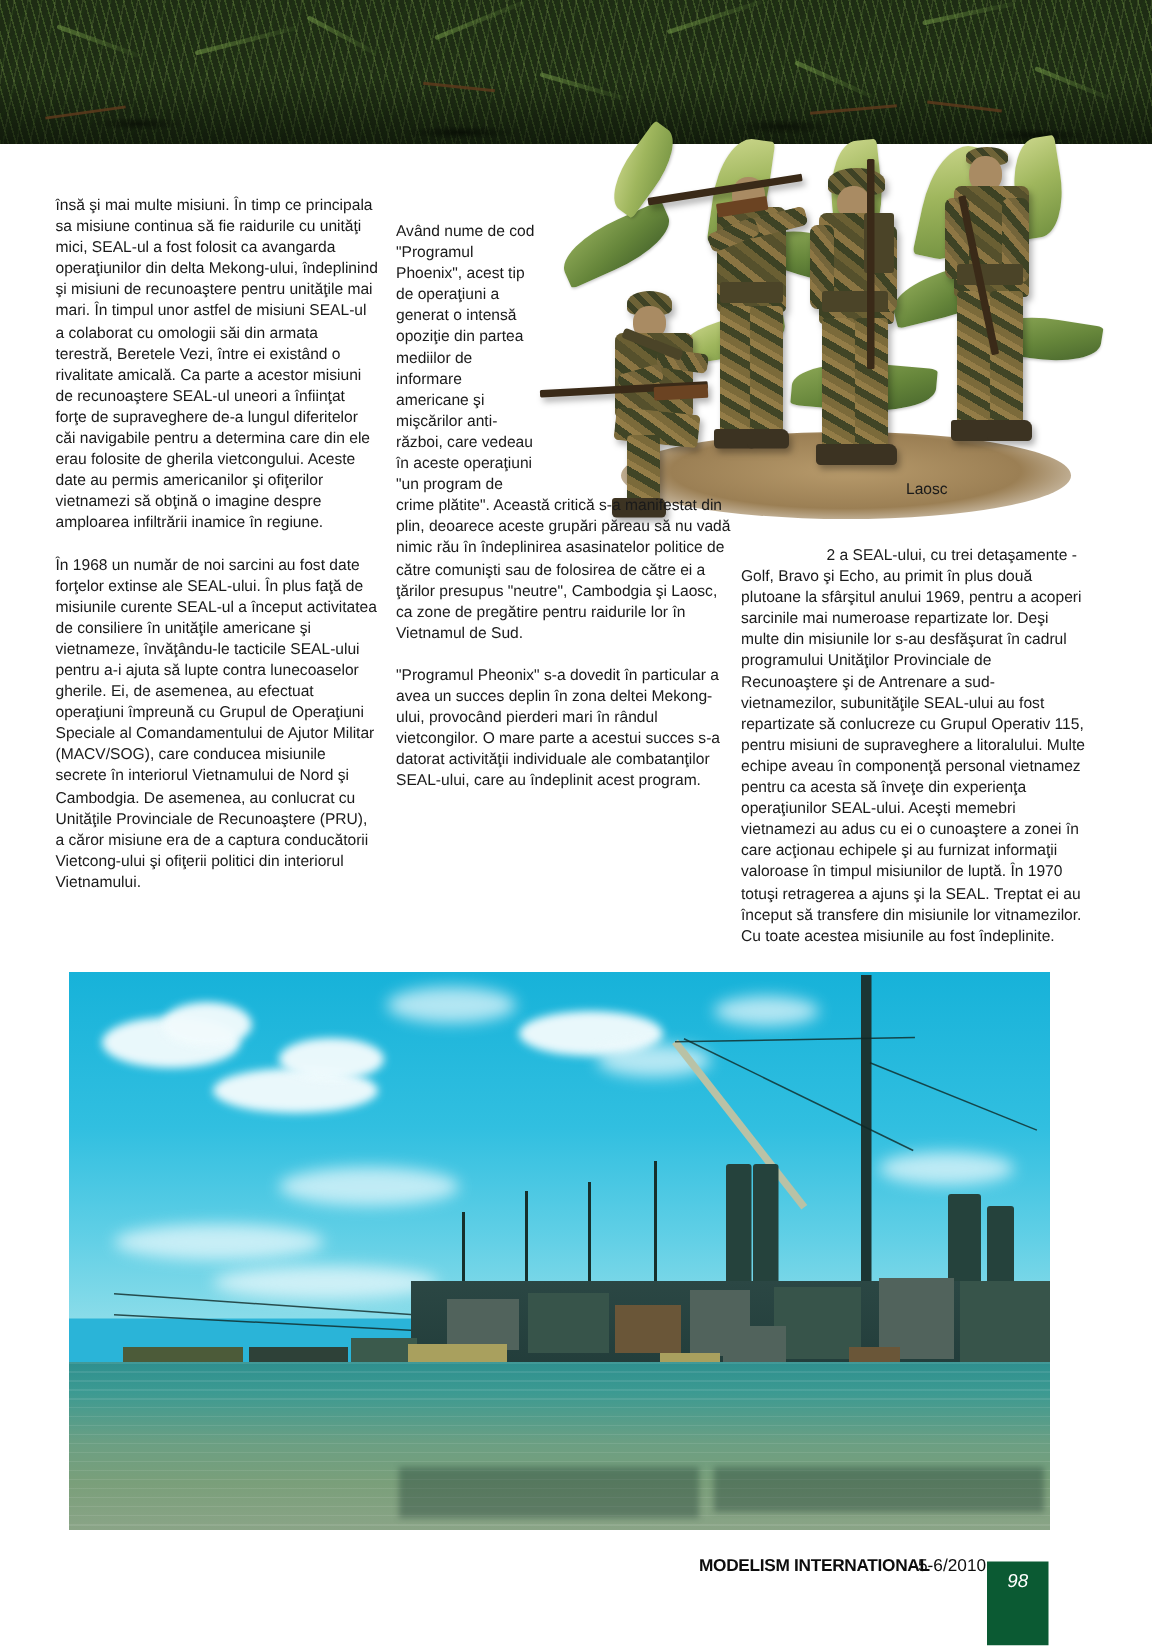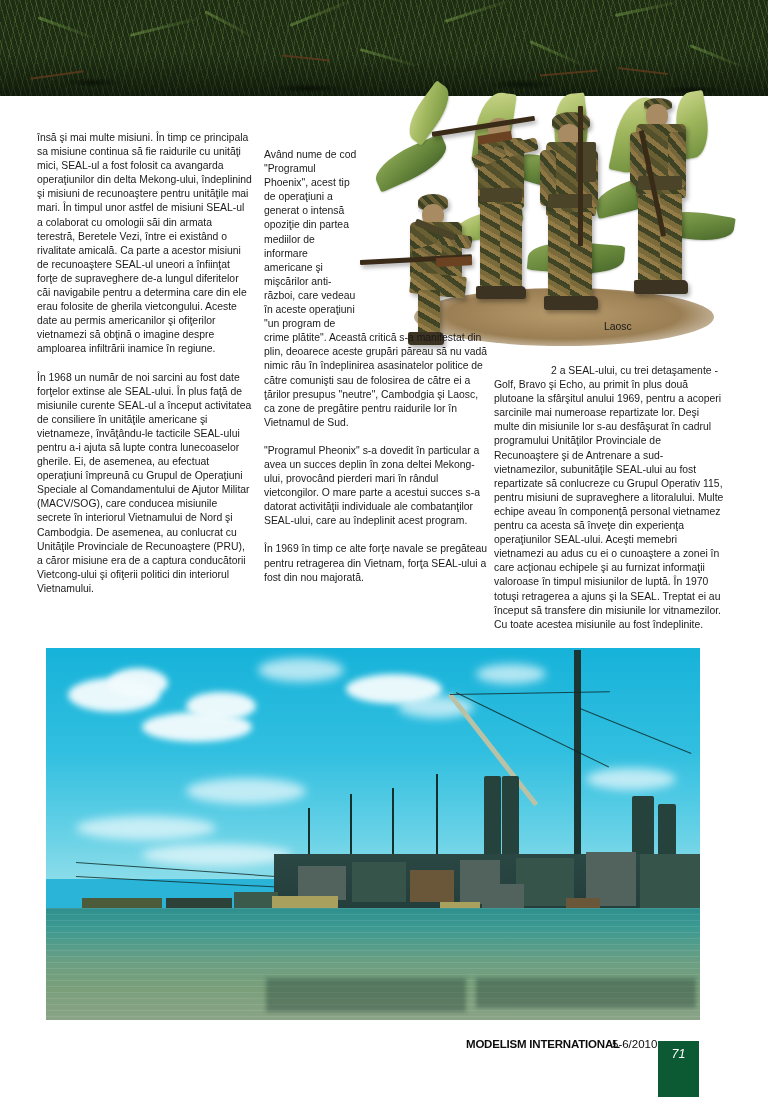--- a/index.html
+++ b/index.html
@@ -377,21 +377,20 @@
 
 <div class="col" id="col1">
   <p>însă şi mai multe misiuni. În timp ce principala sa misiune continua să fie raidurile cu unităţi mici, SEAL-ul a fost folosit ca avangarda operaţiunilor din delta Mekong-ului, îndeplinind şi misiuni de recunoaştere pentru unităţile mai mari. În timpul unor astfel de misiuni SEAL-ul a colaborat cu omologii săi din armata terestră, Beretele Vezi, între ei existând o rivalitate amicală. Ca parte a acestor misiuni de recunoaştere SEAL-ul uneori a înfiinţat forţe de supraveghere de-a lungul diferitelor căi navigabile pentru a determina care din ele erau folosite de gherila vietcongului. Aceste date au permis americanilor şi ofiţerilor vietnamezi să obţină o imagine despre amploarea infiltrării inamice în regiune.</p>
   <p>În 1968 un număr de noi sarcini au fost date forţelor extinse ale SEAL-ului. În plus faţă de misiunile curente SEAL-ul a început activitatea de consiliere în unităţile americane şi vietnameze, învăţându-le tacticile SEAL-ului pentru a-i ajuta să lupte contra lunecoaselor gherile. Ei, de asemenea, au efectuat operaţiuni împreună cu Grupul de Operaţiuni Speciale al Comandamentului de Ajutor Militar (MACV/SOG), care conducea misiunile secrete în interiorul Vietnamului de Nord şi Cambodgia. De asemenea, au conlucrat cu Unităţile Provinciale de Recunoaştere (PRU), a căror misiune era de a captura conducătorii Vietcong-ului şi ofiţerii politici din interiorul Vietnamului.</p>
 </div>
 
 <div class="col" id="col2">
   <div class="wrap-shape"></div>
   <p>Având nume de cod "Programul Phoenix", acest tip de operaţiuni a generat o intensă opoziţie din partea mediilor de informare americane şi mişcărilor anti-război, care vedeau în aceste operaţiuni "un program de crime plătite". Această critică s-a manifestat din plin, deoarece aceste grupări păreau să nu vadă nimic rău în îndeplinirea asasinatelor politice de către comunişti sau de folosirea de către ei a ţărilor presupus "neutre", Cambodgia şi Laosc, ca zone de pregătire pentru raidurile lor în Vietnamul de Sud.</p>
   <p>"Programul Pheonix" s-a dovedit în particular a avea un succes deplin în zona deltei Mekong-ului, provocând pierderi mari în rândul vietcongilor. O mare parte a acestui succes s-a datorat activităţii individuale ale combatanţilor SEAL-ului, care au îndeplinit acest program.</p>
-  <p>În 1969 în timp ce alte forţe navale se pregăteau pentru retragerea din Vietnam, forţa SEAL-ului a fost din nou majorată.</p>
 </div>
 
 <div class="echipa-label">Laosc</div>
 <div class="col" id="col3">
   <p class="lead">2 a SEAL-ului, cu trei detaşamente - Golf, Bravo şi Echo, au primit în plus două plutoane la sfârşitul anului 1969, pentru a acoperi sarcinile mai numeroase repartizate lor. Deşi multe din misiunile lor s-au desfăşurat în cadrul programului Unităţilor Provinciale de Recunoaştere şi de Antrenare a sud-vietnamezilor, subunităţile SEAL-ului au fost repartizate să conlucreze cu Grupul Operativ 115, pentru misiuni de supraveghere a litoralului. Multe echipe aveau în componenţă personal vietnamez pentru ca acesta să înveţe din experienţa operaţiunilor SEAL-ului. Aceşti memebri vietnamezi au adus cu ei o cunoaştere a zonei în care acţionau echipele şi au furnizat informaţii valoroase în timpul misiunilor de luptă. În 1970 totuşi retragerea a ajuns şi la SEAL. Treptat ei au început să transfere din misiunile lor vitnamezilor. Cu toate acestea misiunile au fost îndeplinite.</p>
 </div>
 
 <div class="photo">
   <div class="sky"></div>
 
@@ -460,14 +459,14 @@
   <div class="tire" style="left:510px; top:298px;"></div>
 
   <div class="water"></div>
   <div class="refl" style="left:220px; top:330px; width:200px; height:34px;"></div>
   <div class="refl" style="left:430px; top:330px; width:220px; height:30px;"></div>
 </div>
 
 <div class="footer-title">MODELISM INTERNATIONAL</div>
 <div class="footer-issue">5-6/2010</div>
 <div class="page-box">
-  <div class="page-num">71</div>
+  <div class="page-num">98</div>
 </div>
 
 </body></html>

